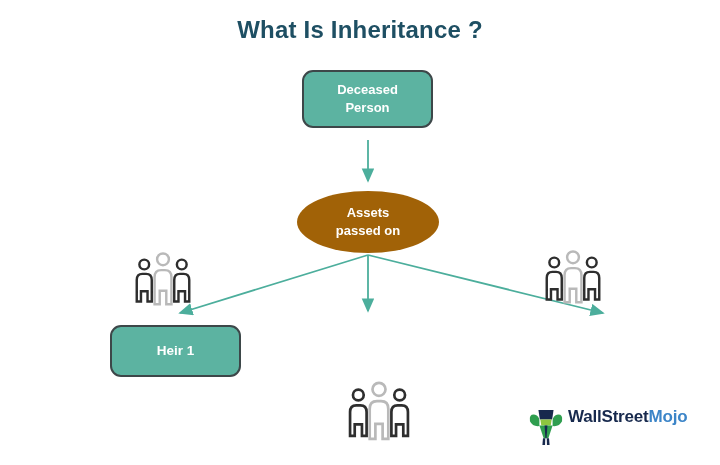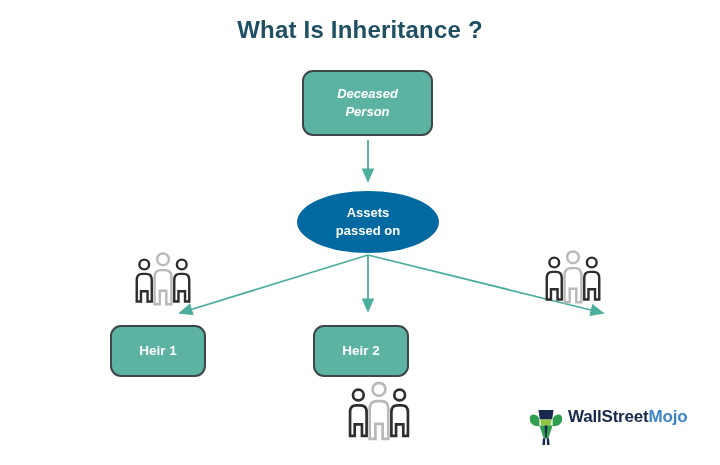--- a/index.html
+++ b/index.html
@@ -11,27 +11,27 @@
     position:absolute;left:0;top:16px;width:720px;text-align:center;
     font-size:24px;font-weight:bold;color:#1e4f63;letter-spacing:.2px;
   }
   .overlay{position:absolute;left:0;top:0;width:720px;height:465px;pointer-events:none;}
   .node{
     position:absolute;display:flex;align-items:center;justify-content:center;
     background:#5cb3a1;border:2px solid #3d4749;border-radius:11px;
     color:#ffffff;font-weight:bold;font-size:13px;text-align:center;line-height:1.35;
     box-sizing:border-box;
   }
-  .node-deceased{left:302px;top:70px;width:131px;height:66px;font-style:italic;}
+  .node-deceased{left:302px;top:70px;width:131px;height:58px;}
   .node-deceased .lbl{max-width:88px;}
-  .heir{left:auto;top:325px;width:96px;height:52px;font-size:13.5px;}
+  .heir{left:auto;top:325px;width:131px;height:52px;font-size:13.5px;}
   .heir1{left:110px;} .heir2{left:313px;} .heir3{left:515px;}
   .ellipse{
     position:absolute;left:297px;top:191px;width:142px;height:62px;
-    background:#0369a1;border-radius:50%;display:flex;align-items:center;justify-content:center;
+    background:#a16207;border-radius:50%;display:flex;align-items:center;justify-content:center;
     color:#ffffff;font-weight:bold;font-size:13px;text-align:center;line-height:1.4;
   }
   .ellipse .lbl{max-width:78px;}
   .ppl{position:absolute;}
   .ppl-heir1{left:133px;top:250px;width:60px;height:58px;}
   .ppl-heir3{left:543px;top:248px;width:60px;height:58px;}
   .ppl-heir2{left:345px;top:380px;width:68px;height:62px;}
   .logo{
     position:absolute;left:529px;top:407px;display:flex;align-items:flex-start;gap:5px;
   }
@@ -84,23 +84,20 @@
     <span class="lbl">Deceased Person</span>
   </div>
 
   <div class="ellipse">
     <span class="lbl">Assets passed on</span>
   </div>
 
   <div class="node heir heir1">
     <span>Heir 1</span>
   </div>
-  <div class="node heir heir2">
-    <span>Heir 2</span>
-  </div>
 
   <svg class="ppl ppl-heir1" viewBox="0 0 64 60">
     <use href="#people-group"></use>
   </svg>
   <svg class="ppl ppl-heir3" viewBox="0 0 64 60">
     <use href="#people-group"></use>
   </svg>
   <svg class="ppl ppl-heir2" viewBox="0 0 64 60">
     <use href="#people-group"></use>
   </svg>

